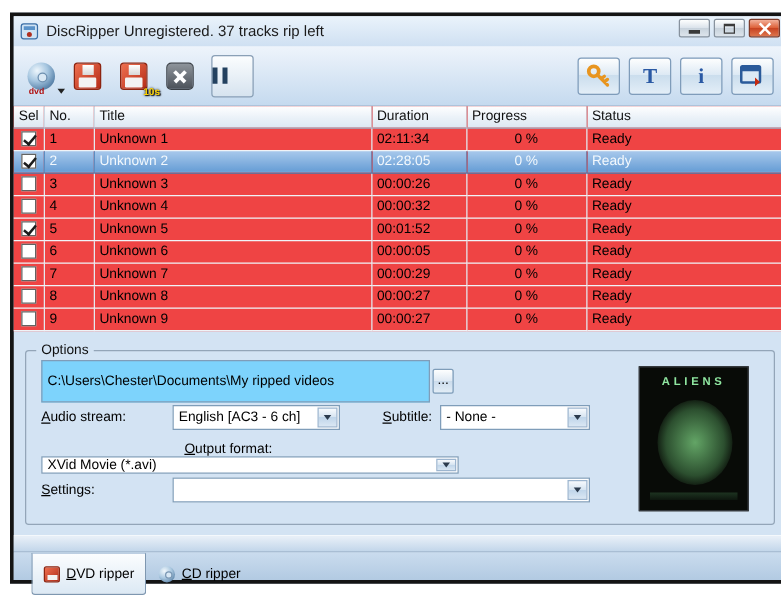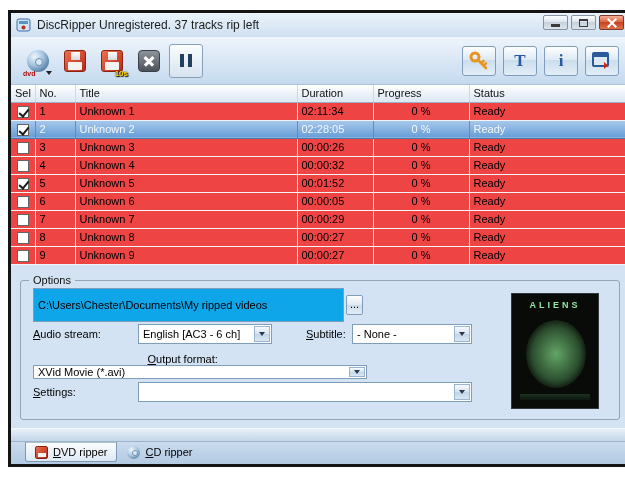--- a/index.html
+++ b/index.html
@@ -31,21 +31,21 @@
   .g-close::before { transform:rotate(45deg); }
   .g-close::after  { transform:rotate(-45deg); }
 
   
   .toolbar { position:absolute; top:24px; left:0; right:0; height:48px;
              background:linear-gradient(#eef4fb,#c5daef); border-bottom:1px solid #aec3da;
              display:flex; align-items:center; padding:0 10px; }
   .tb-spacer { flex:1; }
   .tbtn { width:34px; height:34px; background:transparent; border:1px solid transparent;
           border-radius:3px; position:relative; display:flex; align-items:center;
-          justify-content:center; margin-right:3px; }
+          margin-right:3px; }
   .tbtn2 { width:34px; height:30px; border:1px solid #7f9cba; border-radius:3px;
            background:linear-gradient(#fdfefe,#dde9f4 46%,#cadded 46%,#e3eef7);
            display:flex; align-items:center; justify-content:center; margin-left:7px; }
 
   .disc { width:22px; height:22px; border-radius:50%; position:relative;
           background:radial-gradient(circle at 35% 30%, #eef6fc, #a6c6e0 40%, #5f88ae 72%, #3e6187); }
   .disc::after { content:""; position:absolute; left:8px; top:8px; width:6px; height:6px;
           border-radius:50%; background:#d9e8f4; border:1px solid #6d8faf; }
   .dvd-tag { position:absolute; left:1px; bottom:0; font-size:7px; font-weight:bold;
              color:#b01010; line-height:7px; }
@@ -108,21 +108,21 @@
   .opt-row { position:absolute; left:12px; height:20px; display:flex; align-items:center;
              font-size:11px; color:#000; }
   .row-folder   { top:14px; }
   .row-audio    { top:43px; }
   .row-format   { top:72px;flex-direction:column; }
   .row-settings { top:101px; }
   .fld-label { display:inline-block; width:105px; }
   .fld-label::first-letter { text-decoration:underline; }
   .sub-label { display:inline-block; width:46px; margin-left:34px; }
   .sub-label::first-letter { text-decoration:underline; }
-  input.txt { height:20px; width:311px; border:1px solid #7f9db9; background:#0ea5e9;
+  input.txt { height:20px; width:311px; border:1px solid #7f9db9; background:#7dd3fc;
              font-size:11px; padding:16px 4px; font-family:"Liberation Sans", sans-serif; }
   .browse { width:17px; height:20px; margin-left:2px; border:1px solid #7f9db9;
              border-radius:2px; background:linear-gradient(#fdfefe,#dde8f3 50%,#cbdcec 50%,#e2edf6);
              font-size:11px; line-height:16px; text-align:center; }
   .combo { height:20px; border:1px solid #7f9db9; background:#fff; position:relative;
              display:flex; align-items:center; padding:0 20px 0 4px; font-size:11px; }
   .combo .val { white-space:nowrap; overflow:hidden; }
   .combo-audio  { width:134px; }
   .combo-sub    { width:120px; }
   .combo-wide   { width:334px; }
@@ -143,21 +143,21 @@
   .poster-band { position:absolute; bottom:8px; left:8px; right:8px; height:6px;
             background:linear-gradient(#1d3320,#0d160e); }
 
   
   .statusbar { position:absolute; left:0; right:0; top:415px; height:14px;
                border-top:1px solid #f4f8fc; border-bottom:1px solid #9db3ca;
                background:linear-gradient(#e9f0f8,#c2d6ea); }
   .tabbar { position:absolute; left:0; right:0; top:429px; bottom:0;
             background:linear-gradient(#cadcee,#b2cae2); display:flex;
             align-items:flex-start; padding-left:14px; }
-  .tab { height:20px; display:flex; align-items:center; gap:5px; padding:2px 9px;
+  .tab { height:20px; display:flex; align-items:center; gap:5px; padding:16px 9px;
          font-size:11px; color:#000; border:1px solid transparent;justify-content:flex-end; }
   .tab.active { background:linear-gradient(#fbfdfe,#dce9f4);
          border:1px solid #7e97b0; border-top-color:#aec2d6;
          border-radius:0 0 3px 3px; }
   .tab-label { display:inline-block; }
   .tab-label::first-letter { text-decoration:underline; }
   .mini-floppy { width:13px; height:13px; border-radius:2px; position:relative;
          background:linear-gradient(135deg,#ee6f50,#b12c18); border:1px solid #8d2410; }
   .mini-floppy::after { content:""; position:absolute; bottom:1px; left:2px; width:8px;
          height:4px; background:#f2f2f2; }

